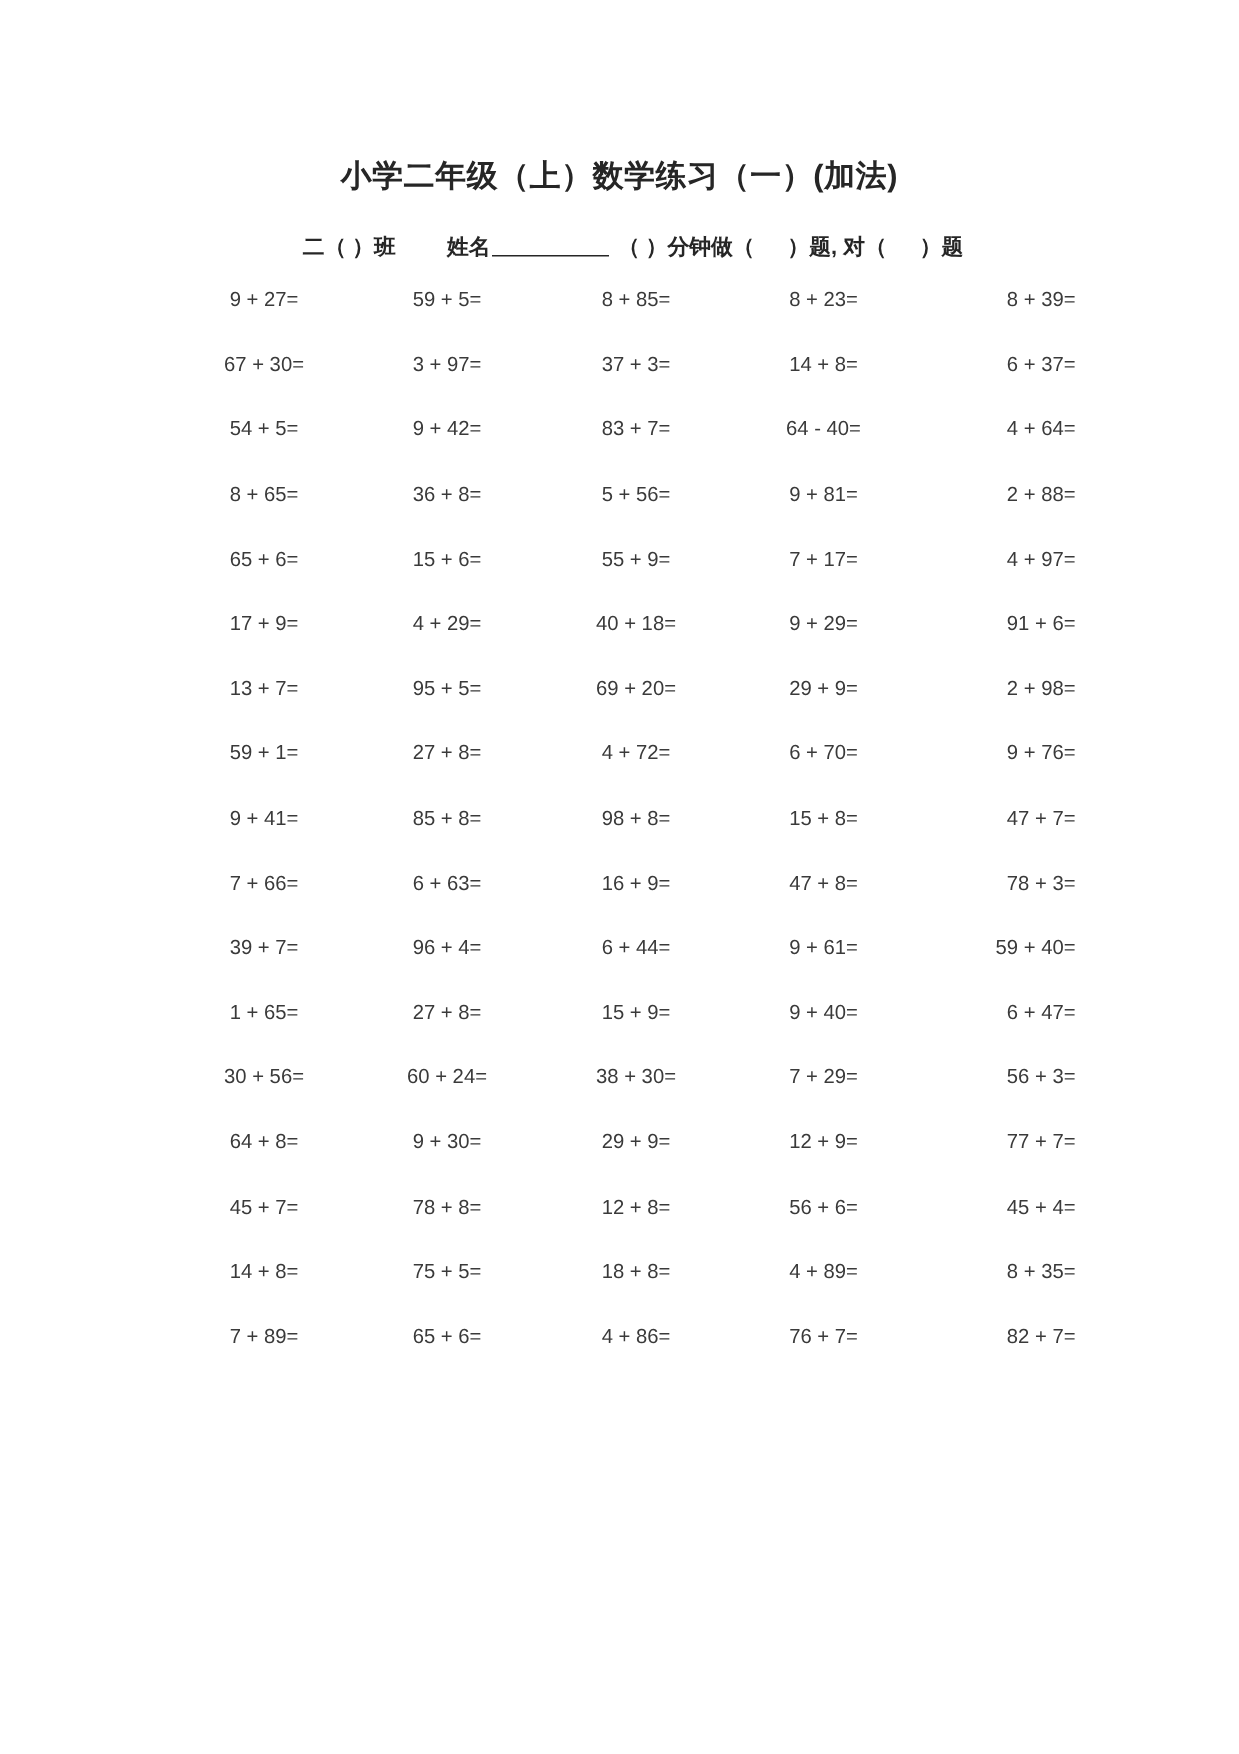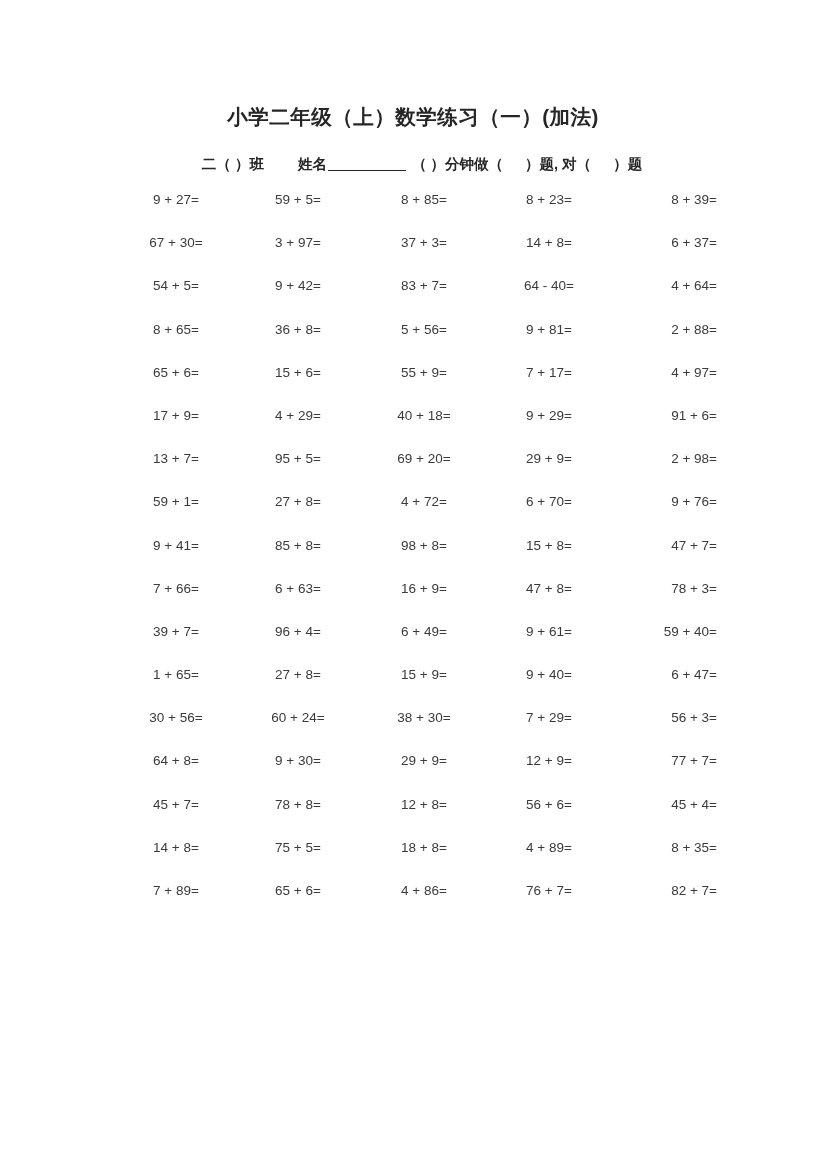--- a/index.html
+++ b/index.html
@@ -169,21 +169,21 @@
       <div class="prow">
         <div class="cell c1">7 + 66=</div>
         <div class="cell c2">6 + 63=</div>
         <div class="cell c3">16 + 9=</div>
         <div class="cell c4">47 + 8=</div>
         <div class="cell c5">78 + 3=</div>
       </div>
       <div class="prow">
         <div class="cell c1">39 + 7=</div>
         <div class="cell c2">96 + 4=</div>
-        <div class="cell c3">6 + 49=</div>
+        <div class="cell c3">6 + 44=</div>
         <div class="cell c4">9 + 61=</div>
         <div class="cell c5">59 + 40=</div>
       </div>
       <div class="prow">
         <div class="cell c1">1 + 65=</div>
         <div class="cell c2">27 + 8=</div>
         <div class="cell c3">15 + 9=</div>
         <div class="cell c4">9 + 40=</div>
         <div class="cell c5">6 + 47=</div>
       </div>

